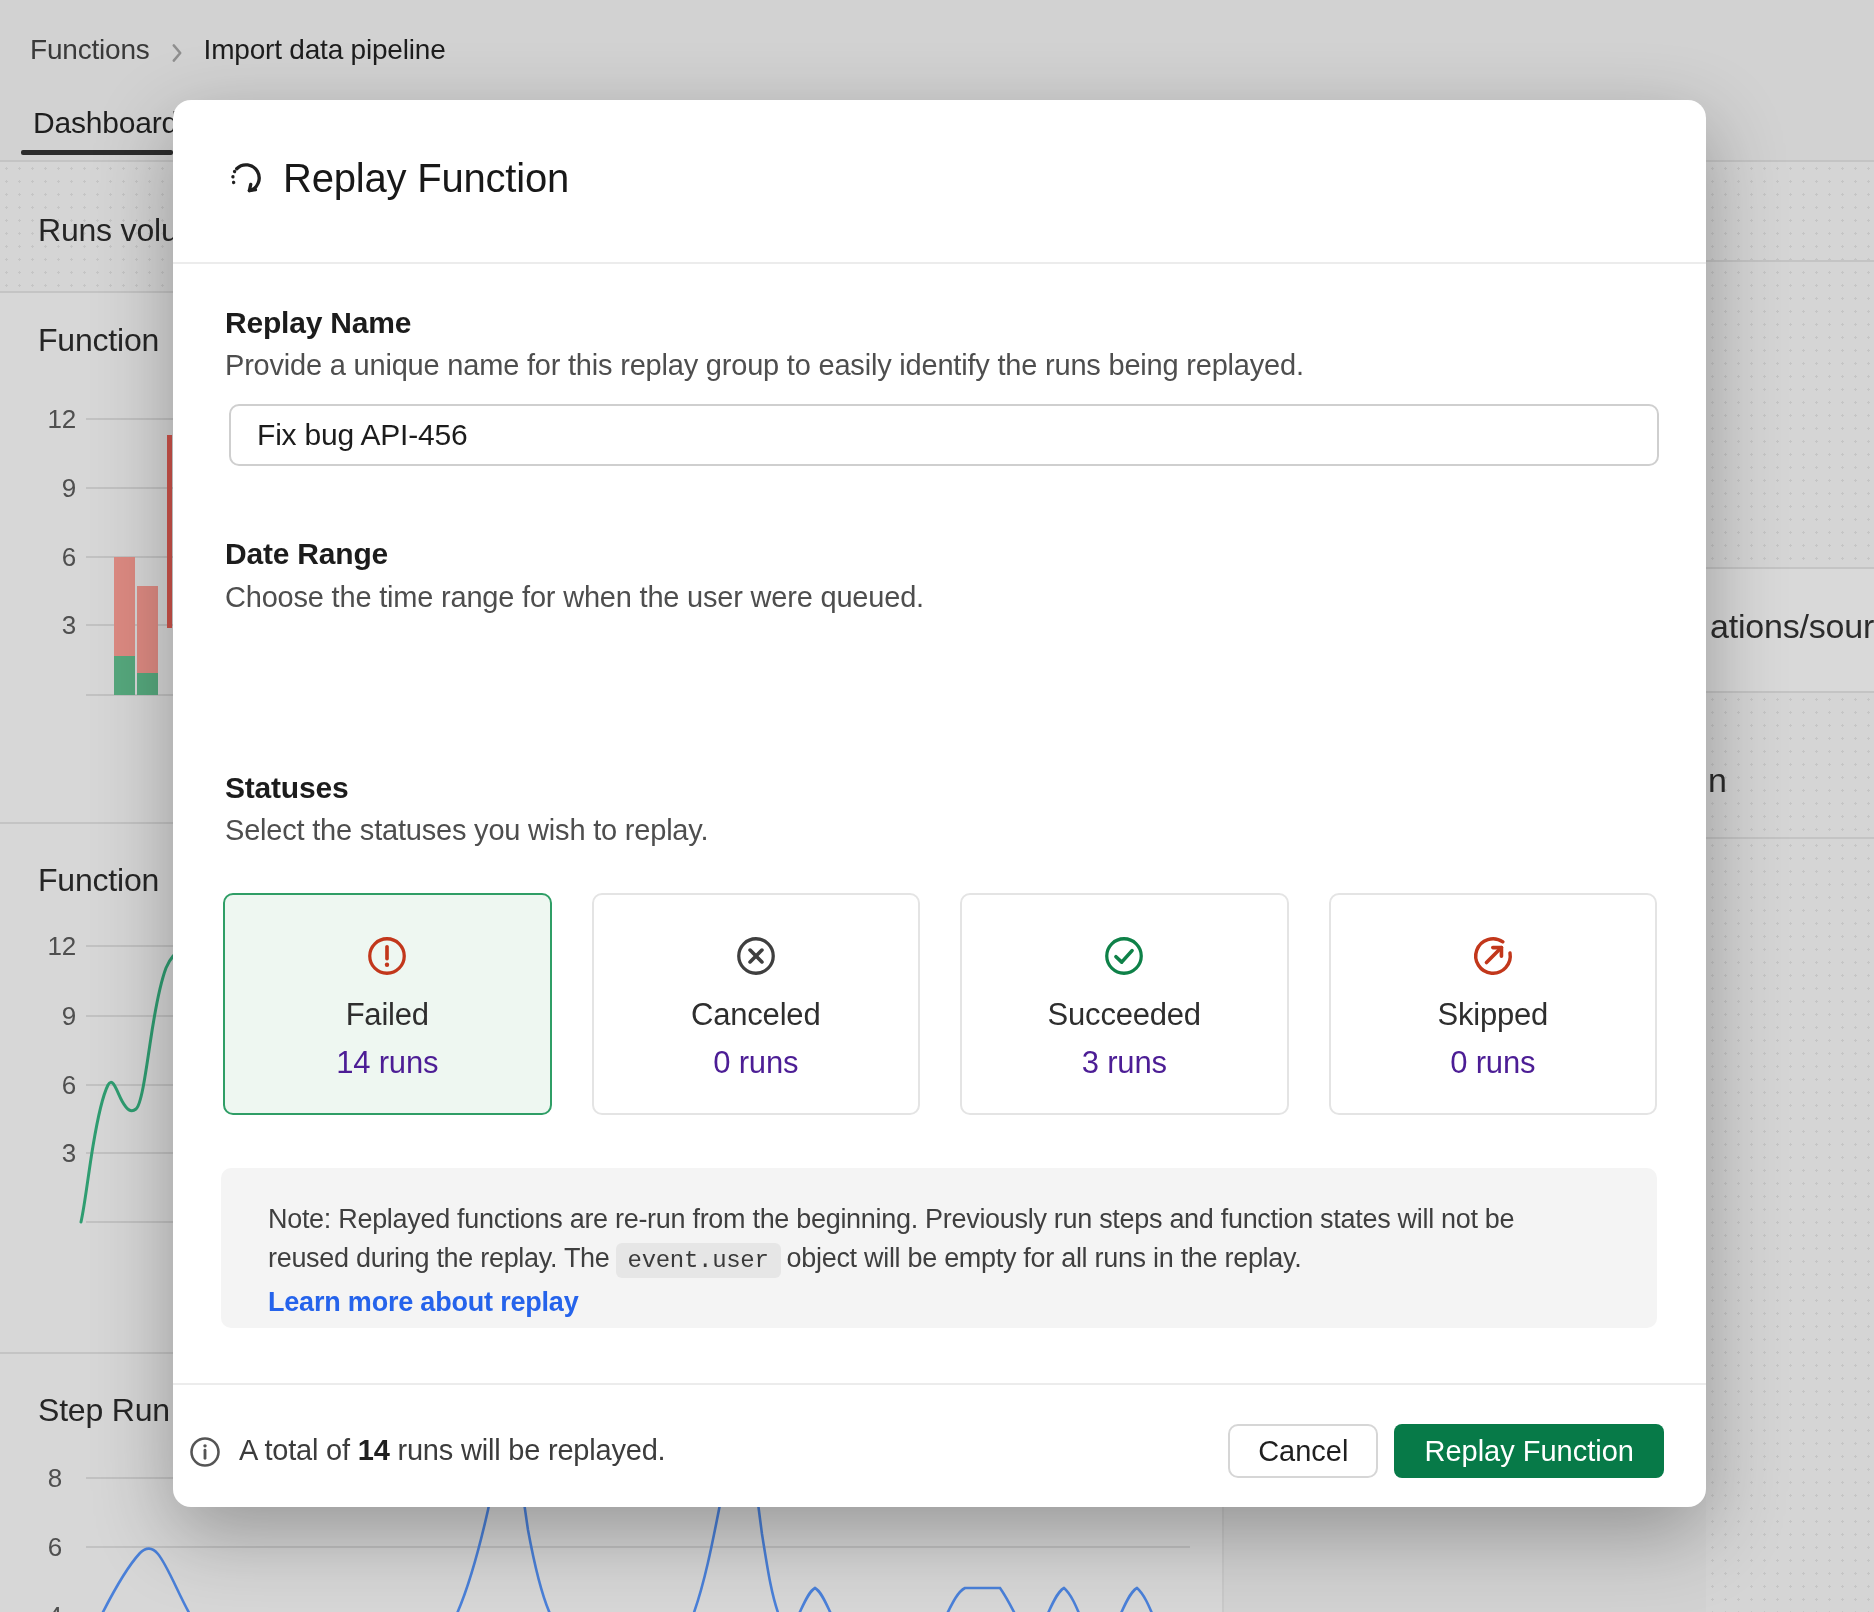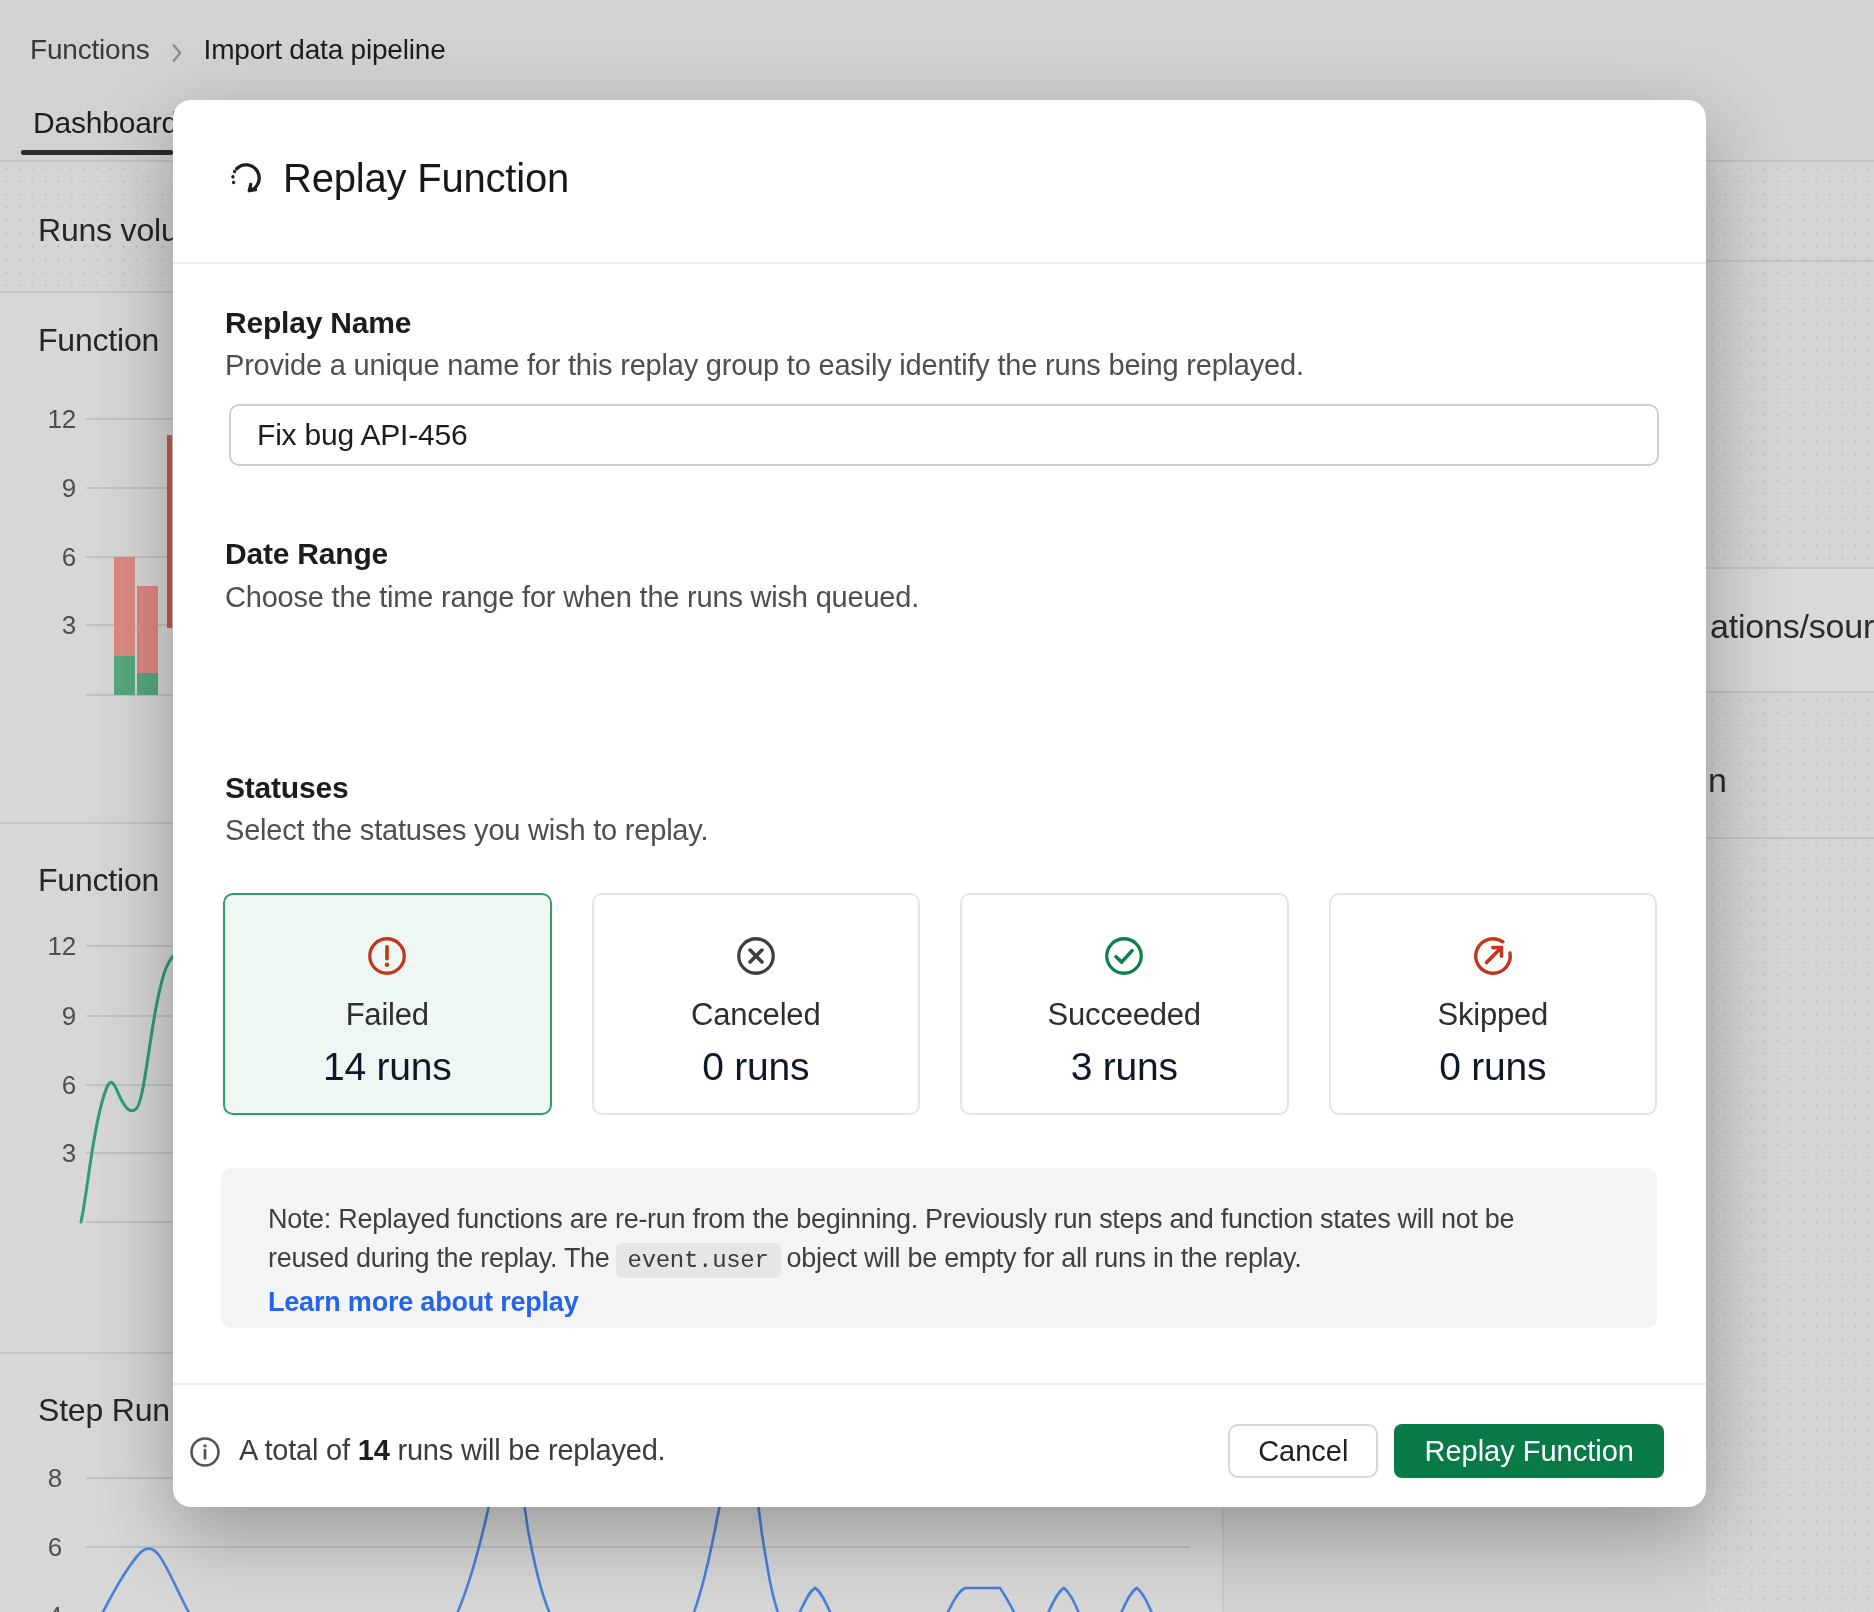--- a/index.html
+++ b/index.html
@@ -47,21 +47,21 @@
   }
   .m-datefield span { font-size:30px; color:#1c1c1c; }
   .cards { position:absolute; left:50px; top:793px; width:1434px; display:flex; gap:40px; }
   .scard {
     flex:1; height:222px; background:#fff; border:2px solid #e4e4e4; border-radius:10px;
     display:flex; flex-direction:column; align-items:center; cursor:pointer;
   }
   .scard.selected { background:#eef7f1; border-color:#2f9e66; }
   .scard .icn { margin-top:38px; height:46px; }
   .scard .nm { margin-top:18px; font-size:31px; color:#2e2e2e; }
-  .scard .rn { margin-top:12px; font-size:39px; color:#0f172a; }
+  .scard .rn { margin-top:12px; font-size:31px; color:#4c1d95; }
   .note {
     position:absolute; left:48px; top:1068px; width:1436px; height:160px;
     background:#f4f4f4; border-radius:10px; overflow:hidden;
   }
   .note .ln { position:absolute; left:47px; white-space:nowrap; font-size:27px; letter-spacing:-0.3px; color:#3f3f3f; }
   .note .code {
     font-family:"Liberation Mono","DejaVu Sans Mono",monospace; font-size:24px;
     background:#e6e6e6; border-radius:6px; padding:4px 12px; color:#3a3a3a; margin:0 6px;
   }
   .note .lnk { position:absolute; left:47px; font-size:27px; color:#2563eb; cursor:pointer;font-weight:bold; }
@@ -172,21 +172,21 @@
       <path d="M13.94 19.24 L14.7 15.7 M13.94 19.24 L17.4 18.7" fill="none" stroke="#1f1f1f" stroke-width="1.9" stroke-linecap="round"></path>
     </svg>
     <div class="modal-title">Replay Function</div>
     <div class="abs" style="left:0; top:162px; width:100%; height:2px; background:#ececec;"></div>
 
     <div class="m-label" style="top:206px;">Replay Name</div>
     <div class="m-desc" style="top:249px;">Provide a unique name for this replay group to easily identify the runs being replayed.</div>
     <input class="m-input" style="top: 304px;" type="text" value="Fix bug API-456">
 
     <div class="m-label" style="top:437px;">Date Range</div>
-    <div class="m-desc" style="top:481px;">Choose the time range for when the runs wish queued.</div>
+    <div class="m-desc" style="top:481px;">Choose the time range for when the user were queued.</div>
 
     <div class="m-label" style="top:671px;">Statuses</div>
     <div class="m-desc" style="top:714px;">Select the statuses you wish to replay.</div>
     <div class="cards">
       <div class="scard selected">
         <svg class="icn" width="46" height="46" viewBox="0 0 24 24">
           <circle cx="12" cy="12" r="9" fill="none" stroke="#c2371b" stroke-width="1.7"></circle>
           <line x1="12" y1="7.2" x2="12" y2="13.4" stroke="#c2371b" stroke-width="1.9" stroke-linecap="round"></line>
           <circle cx="12" cy="16.6" r="1.15" fill="#c2371b"></circle>
         </svg>

